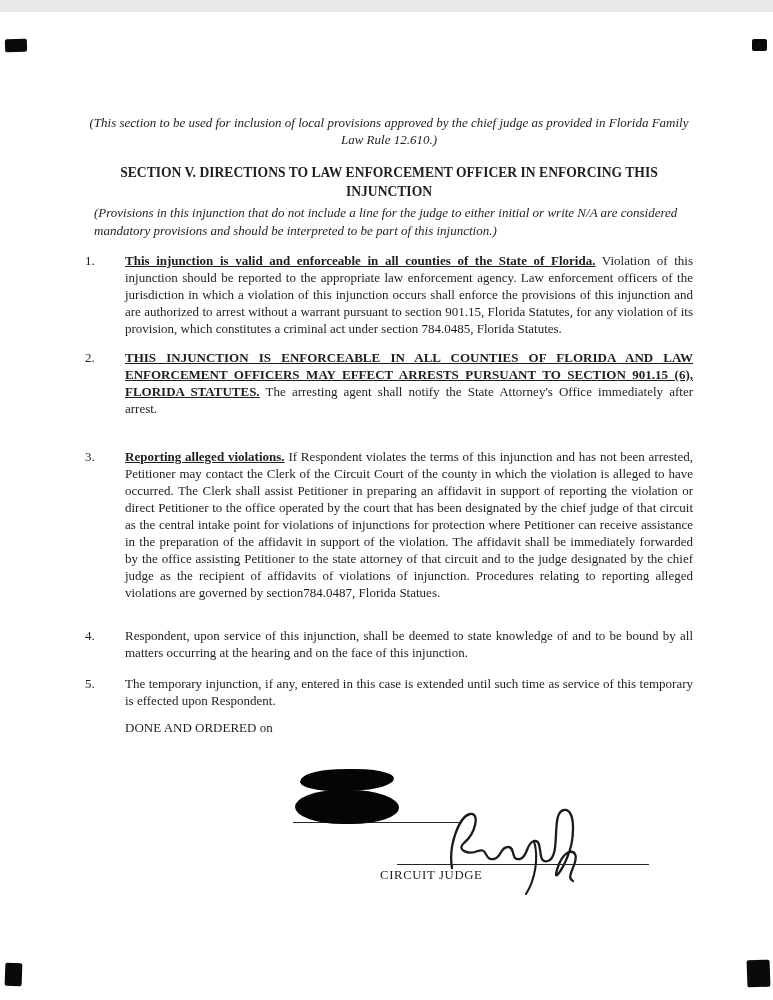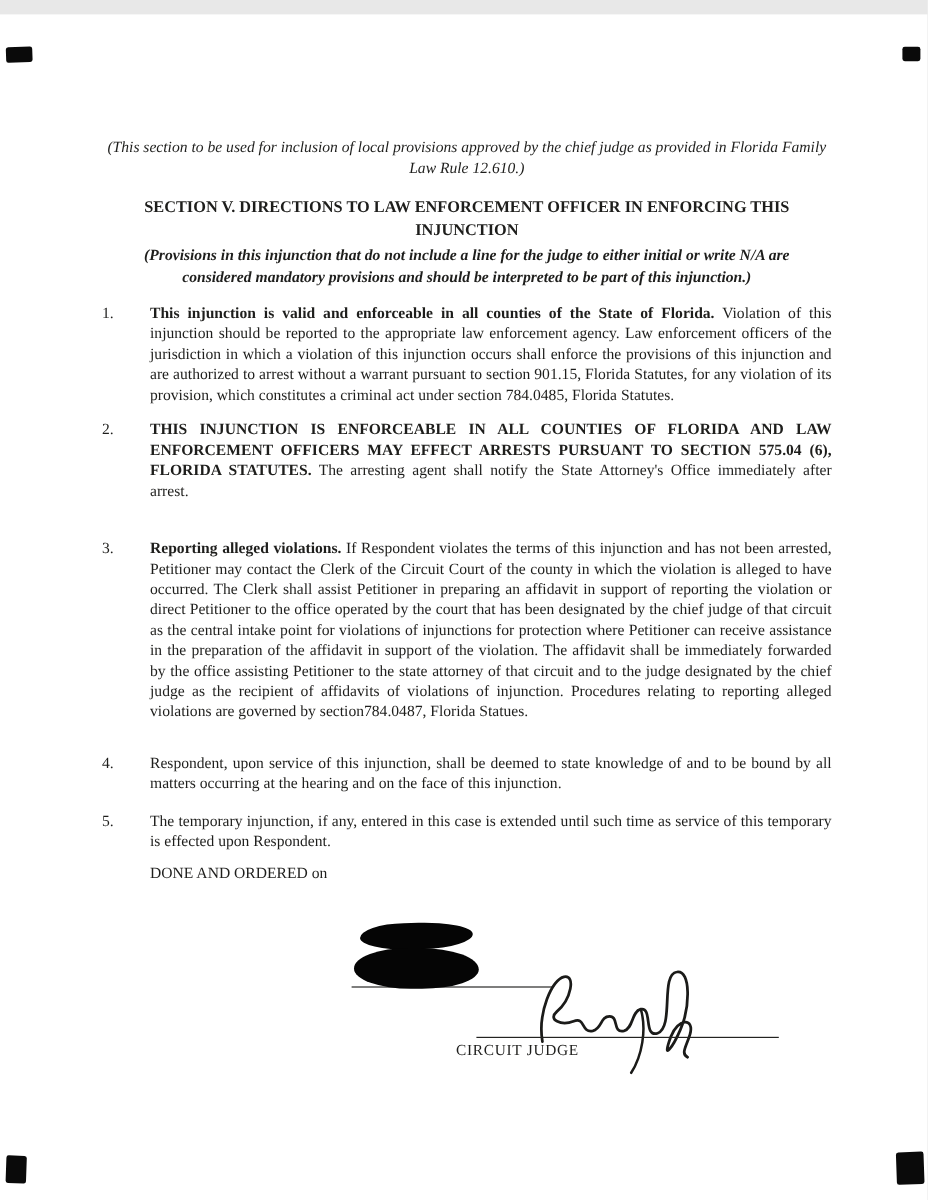--- a/index.html
+++ b/index.html
@@ -32,45 +32,44 @@
     max-width: 600px;
   }
   .heading {
     font-weight: bold;
     font-size: 13.6px;
     line-height: 18.5px;
     margin: 16px 0 0 0;
     text-align: center;
   }
   .note {
-    font-weight: bold;
+    font-weight: normal;
     font-style: italic;
     font-size: 13px;
     line-height: 17.5px;
-    text-align: center;
     margin: 3px auto 0 auto;
     max-width: 590px;
   }
   .items {
     margin-top: 13px;
   }
   .item {
     display: flex;
     font-size: 13px;
     line-height: 17px;
   }
   .item .num {
     width: 40px;
     flex-shrink: 0;
   }
   .item .body {
     flex: 1;
     text-align: justify;
   }
-  .item .body b { font-weight: bold; }
+  .item .body b { font-weight: bold; text-decoration: underline; }
   .gap1 { margin-top: 12px; }
   .gap2 { margin-top: 31px; }
   .gap3 { margin-top: 26px; }
   .gap4 { margin-top: 14px; }
   .done-line {
     margin: 10px 0 0 40px;
     font-size: 13px;
     line-height: 17px;
     font-family: Liberation Serif, serif;
   }
@@ -140,21 +139,21 @@
 
     <div class="items">
 
       <div class="item">
         <span class="num">1.</span>
         <span class="body"><b>This injunction is valid and enforceable in all counties of the State of Florida.</b><span> Violation of this injunction should be reported to the appropriate law enforcement agency.  Law enforcement officers of the jurisdiction in which a violation of this injunction occurs shall enforce the provisions of this injunction and are authorized to arrest without a warrant pursuant to section 901.15, Florida Statutes, for any violation of its provision, which constitutes a criminal act under section 784.0485, Florida Statutes.</span></span>
       </div>
 
       <div class="item gap1">
         <span class="num">2.</span>
-        <span class="body"><b>THIS INJUNCTION IS ENFORCEABLE IN ALL COUNTIES OF FLORIDA AND LAW ENFORCEMENT OFFICERS MAY EFFECT ARRESTS PURSUANT TO SECTION 575.04 (6), FLORIDA STATUTES.</b><span> The arresting agent shall notify the State Attorney's Office immediately after arrest.</span></span>
+        <span class="body"><b>THIS INJUNCTION IS ENFORCEABLE IN ALL COUNTIES OF FLORIDA AND LAW ENFORCEMENT OFFICERS MAY EFFECT ARRESTS PURSUANT TO SECTION 901.15 (6), FLORIDA STATUTES.</b><span> The arresting agent shall notify the State Attorney's Office immediately after arrest.</span></span>
       </div>
 
       <div class="item gap2">
         <span class="num">3.</span>
         <span class="body"><b>Reporting alleged violations.</b><span> If Respondent violates the terms of this injunction and has not been arrested, Petitioner may contact the Clerk of the Circuit Court of the county in which the violation is alleged to have occurred.  The Clerk shall assist Petitioner in preparing an affidavit in support of reporting the violation or direct Petitioner to the office operated by the court that has been designated by the chief judge of that circuit as the central intake point for violations of injunctions for protection where Petitioner can receive assistance in the preparation of the affidavit in support of the violation. The affidavit shall be immediately forwarded by the office assisting Petitioner to the state attorney of that circuit and to the judge designated by the chief judge as the recipient of affidavits of violations of injunction. Procedures relating to reporting alleged violations are governed by section784.0487, Florida Statues.</span></span>
       </div>
 
       <div class="item gap3">
         <span class="num">4.</span>
         <span class="body"><b></b><span>Respondent, upon service of this injunction, shall be deemed to state knowledge of and to be bound by all matters occurring at the hearing and on the face of this injunction.</span></span>

